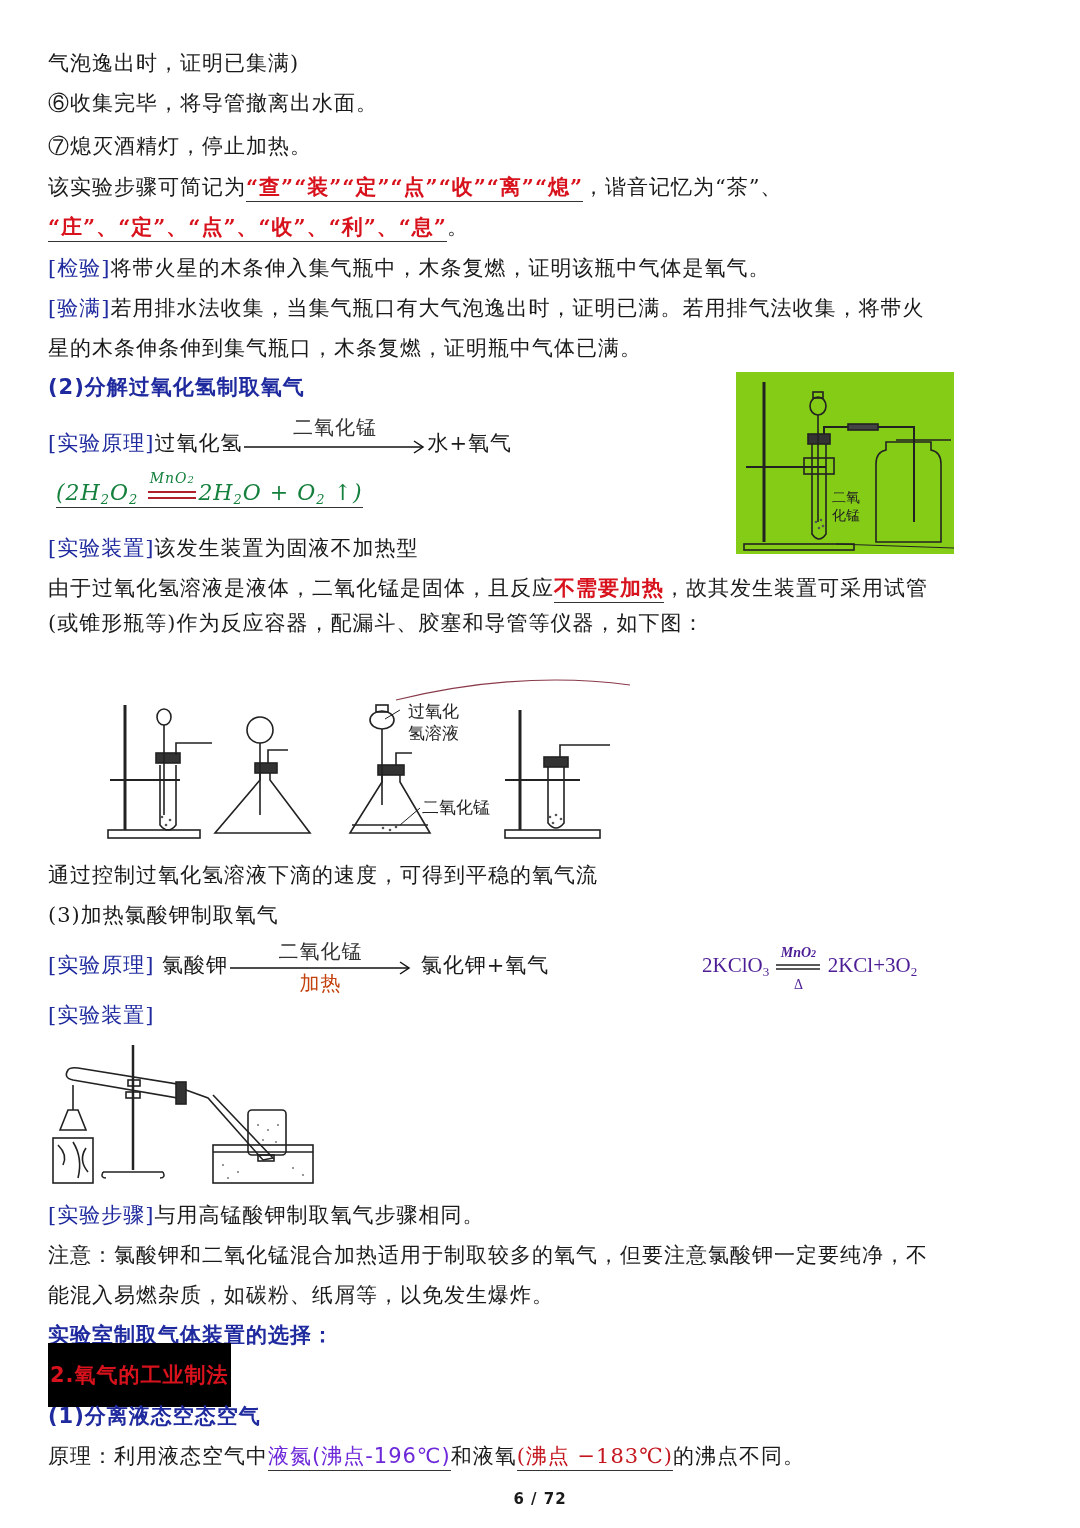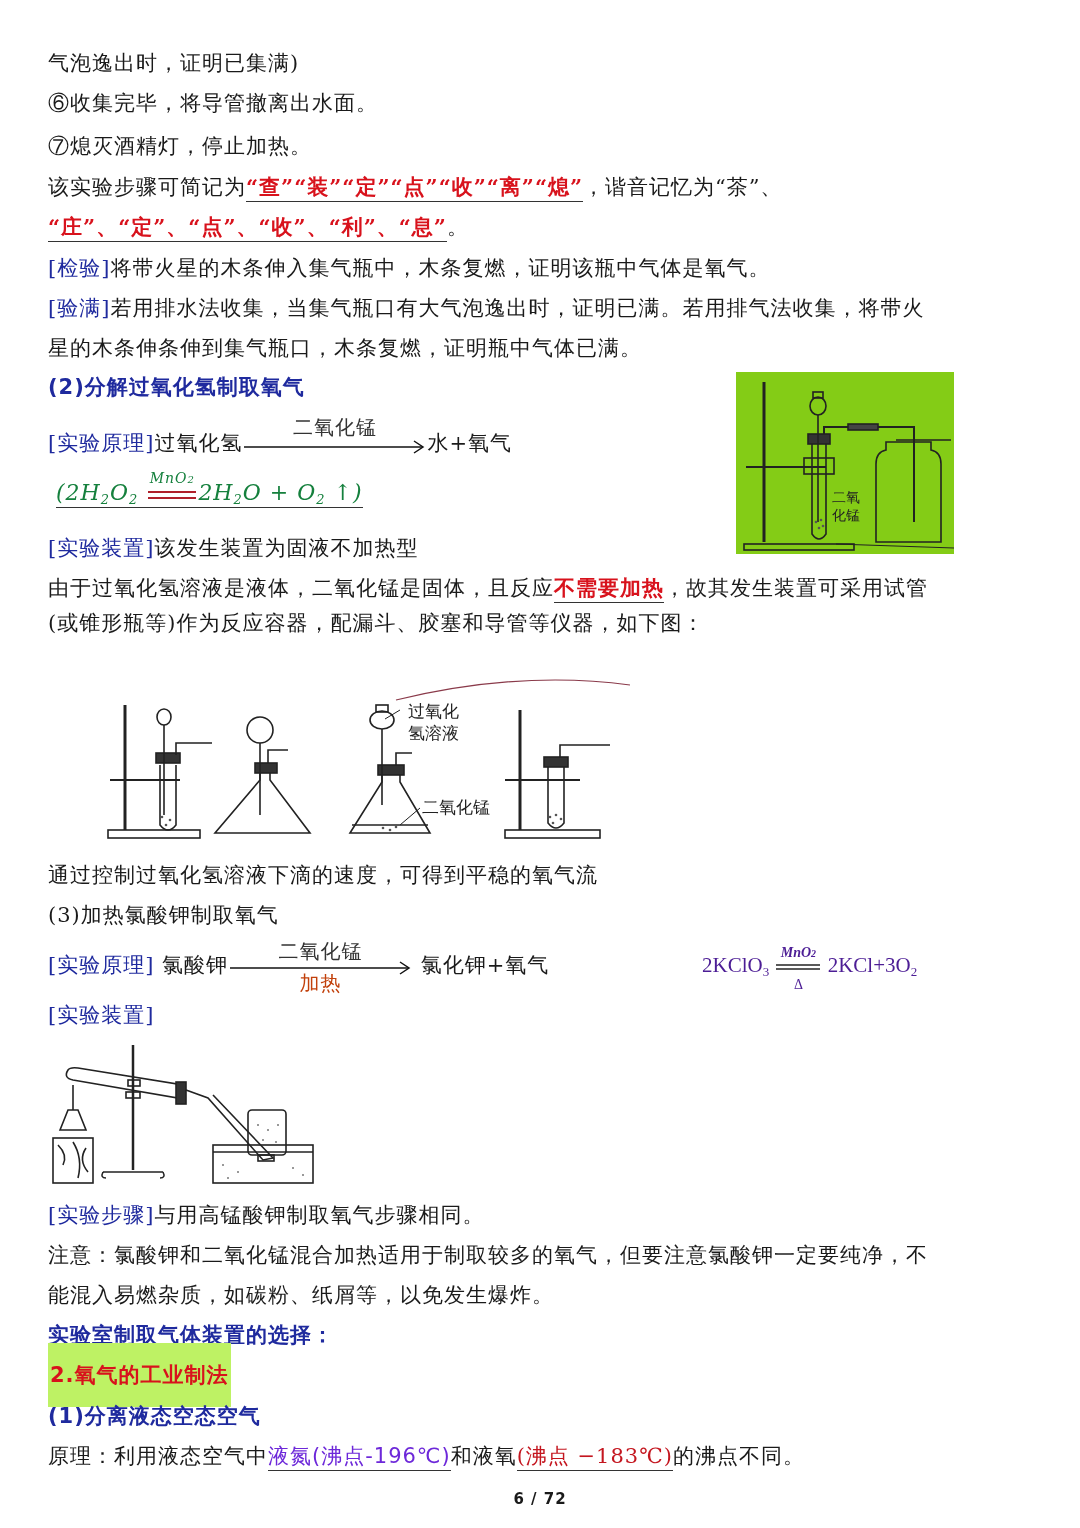--- a/index.html
+++ b/index.html
@@ -4,21 +4,21 @@
 <style>
   html, body { margin:0; padding:0; background:#ffffff; }
   body { width:1080px; height:1528px; position:relative; overflow:hidden;
          font-family: "DejaVu Serif", "Liberation Serif", serif; color:#1a1a1a; }
   .line { position:absolute; left:48px; font-size:21px; line-height:30px; white-space:nowrap; letter-spacing:1px; }
   .blue { color:#1f2a9e; }
   .bold { font-weight:bold; }
   .red { color:#d8121c; font-weight:bold; }
   .darkred { color:#15803d; }
   .ul { border-bottom:1.5px solid #333; padding-bottom:2px; }
-  .hl { background:#bef264; color:#d8121c; font-weight:bold; padding:20px 2px; }
+  .hl { background:#000000; color:#d8121c; font-weight:bold; padding:20px 2px; }
   .sub { font-size:13px; vertical-align:-4px; }
   .arrowbox { display:inline-block; position:relative; vertical-align:middle; }
   .arrowbox .top { position:absolute; left:0; right:0; text-align:center; font-size:20px; }
   .arrowbox .bot { position:absolute; left:0; right:0; text-align:center; font-size:20px; }
   .arrowbox svg { display:block; }
   .fig { position:absolute; }
   .pagenum { position:absolute; top:1490px; left:0; width:1080px; text-align:center;
              font-family:"DejaVu Sans", sans-serif; font-weight:bold; font-size:15px; letter-spacing:1px; }
   .eqsym { display:inline-block; position:relative; text-align:center; vertical-align:middle; }
 </style>

